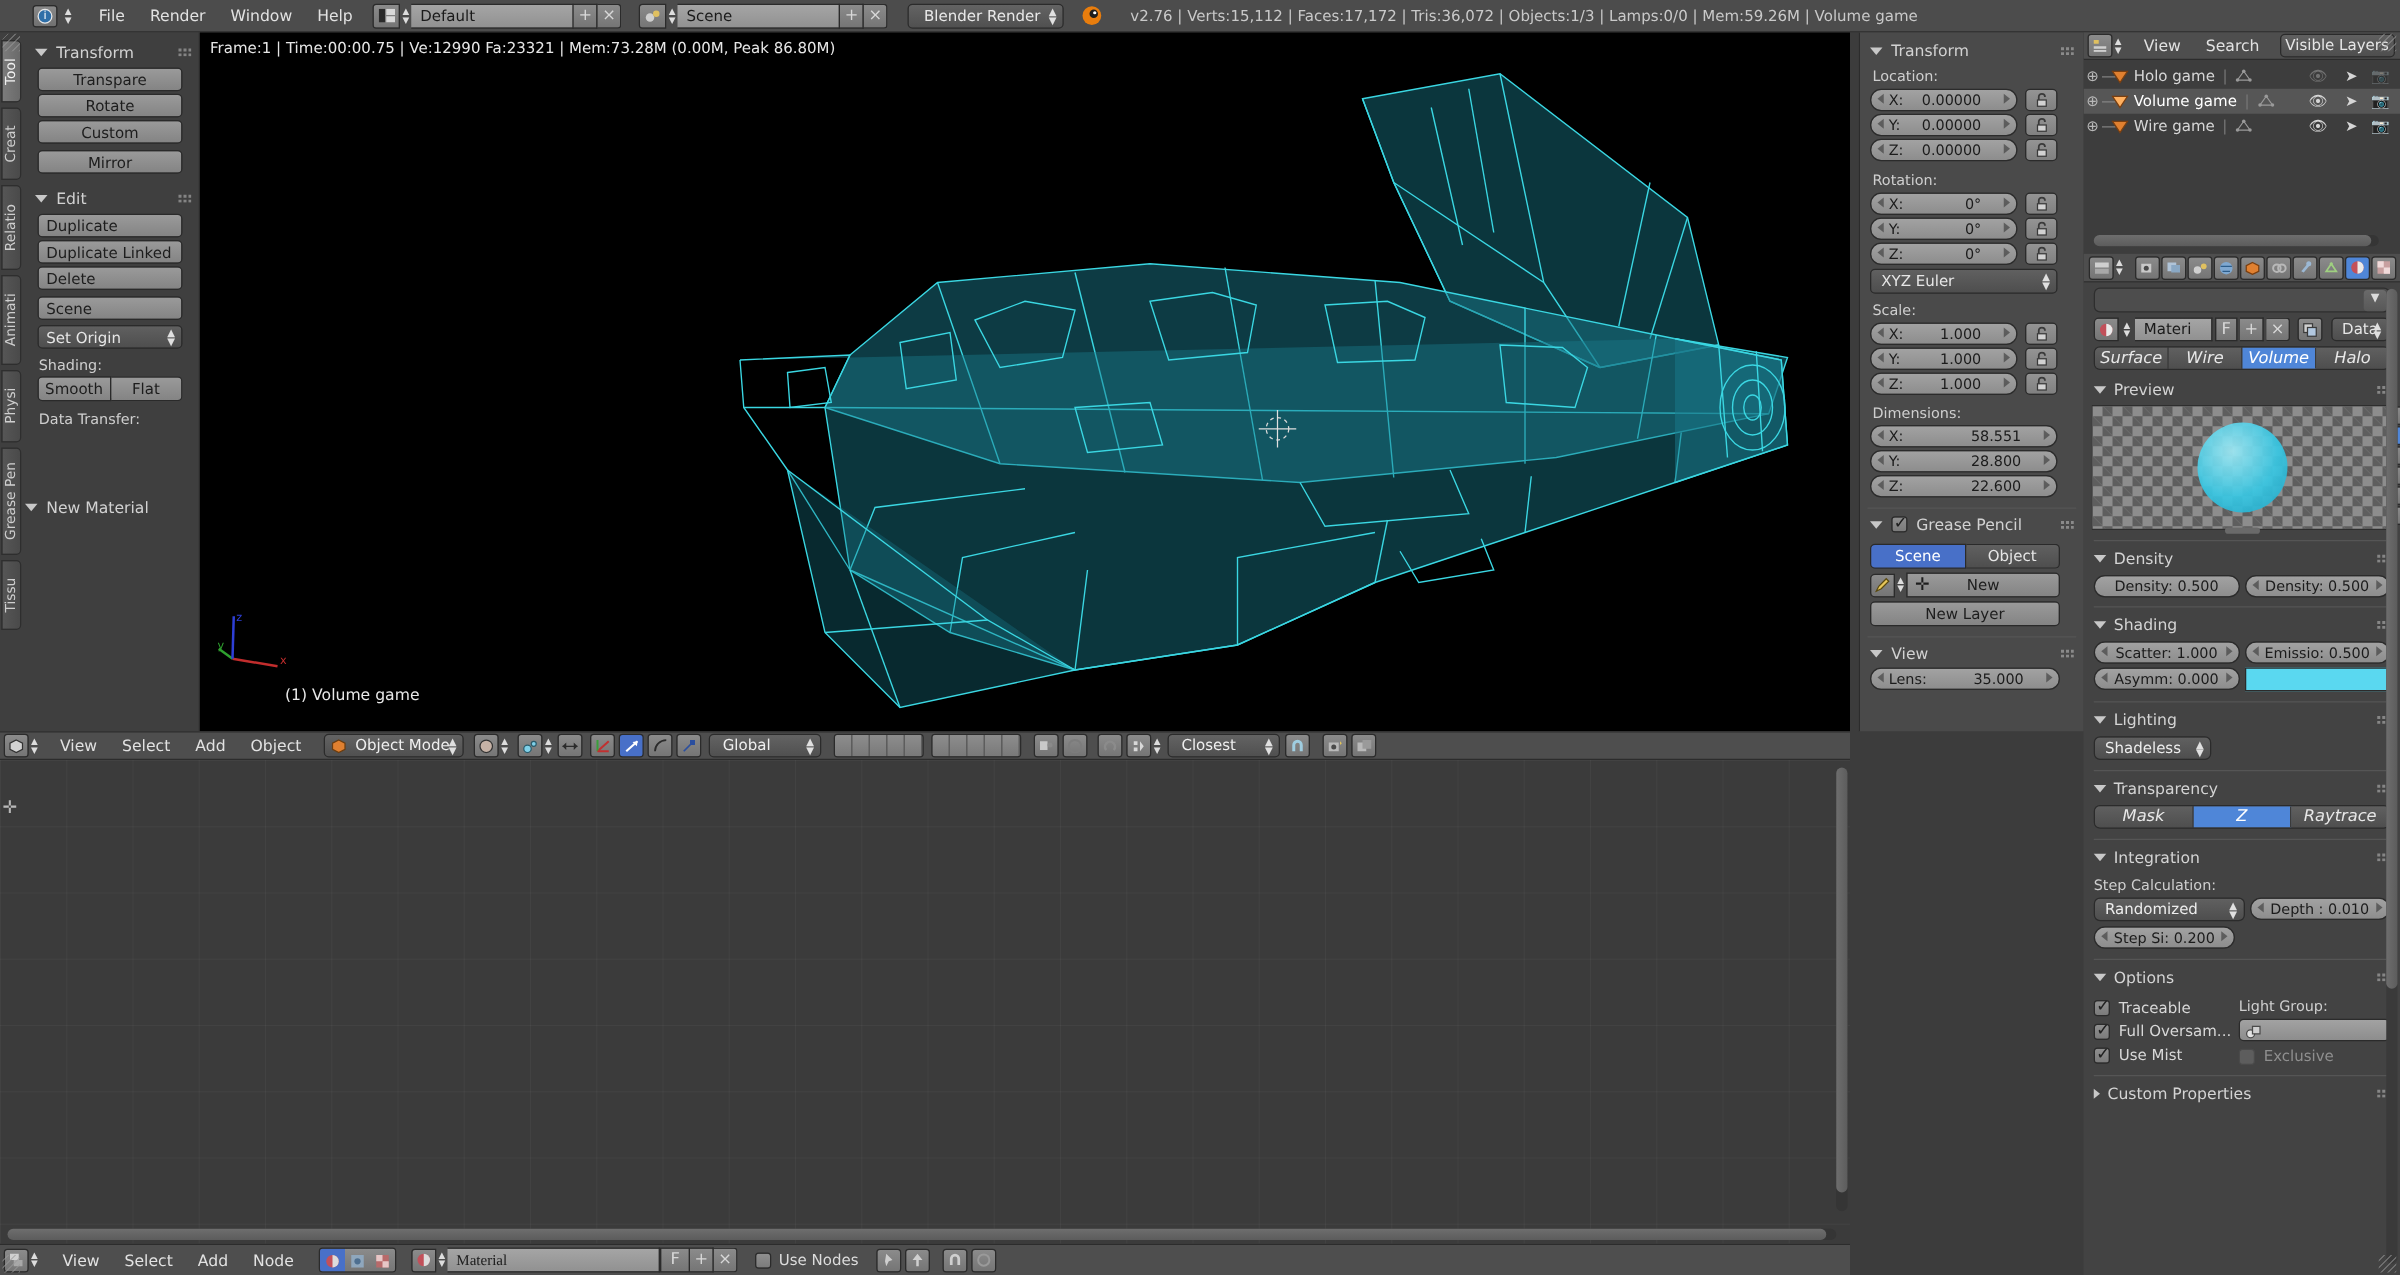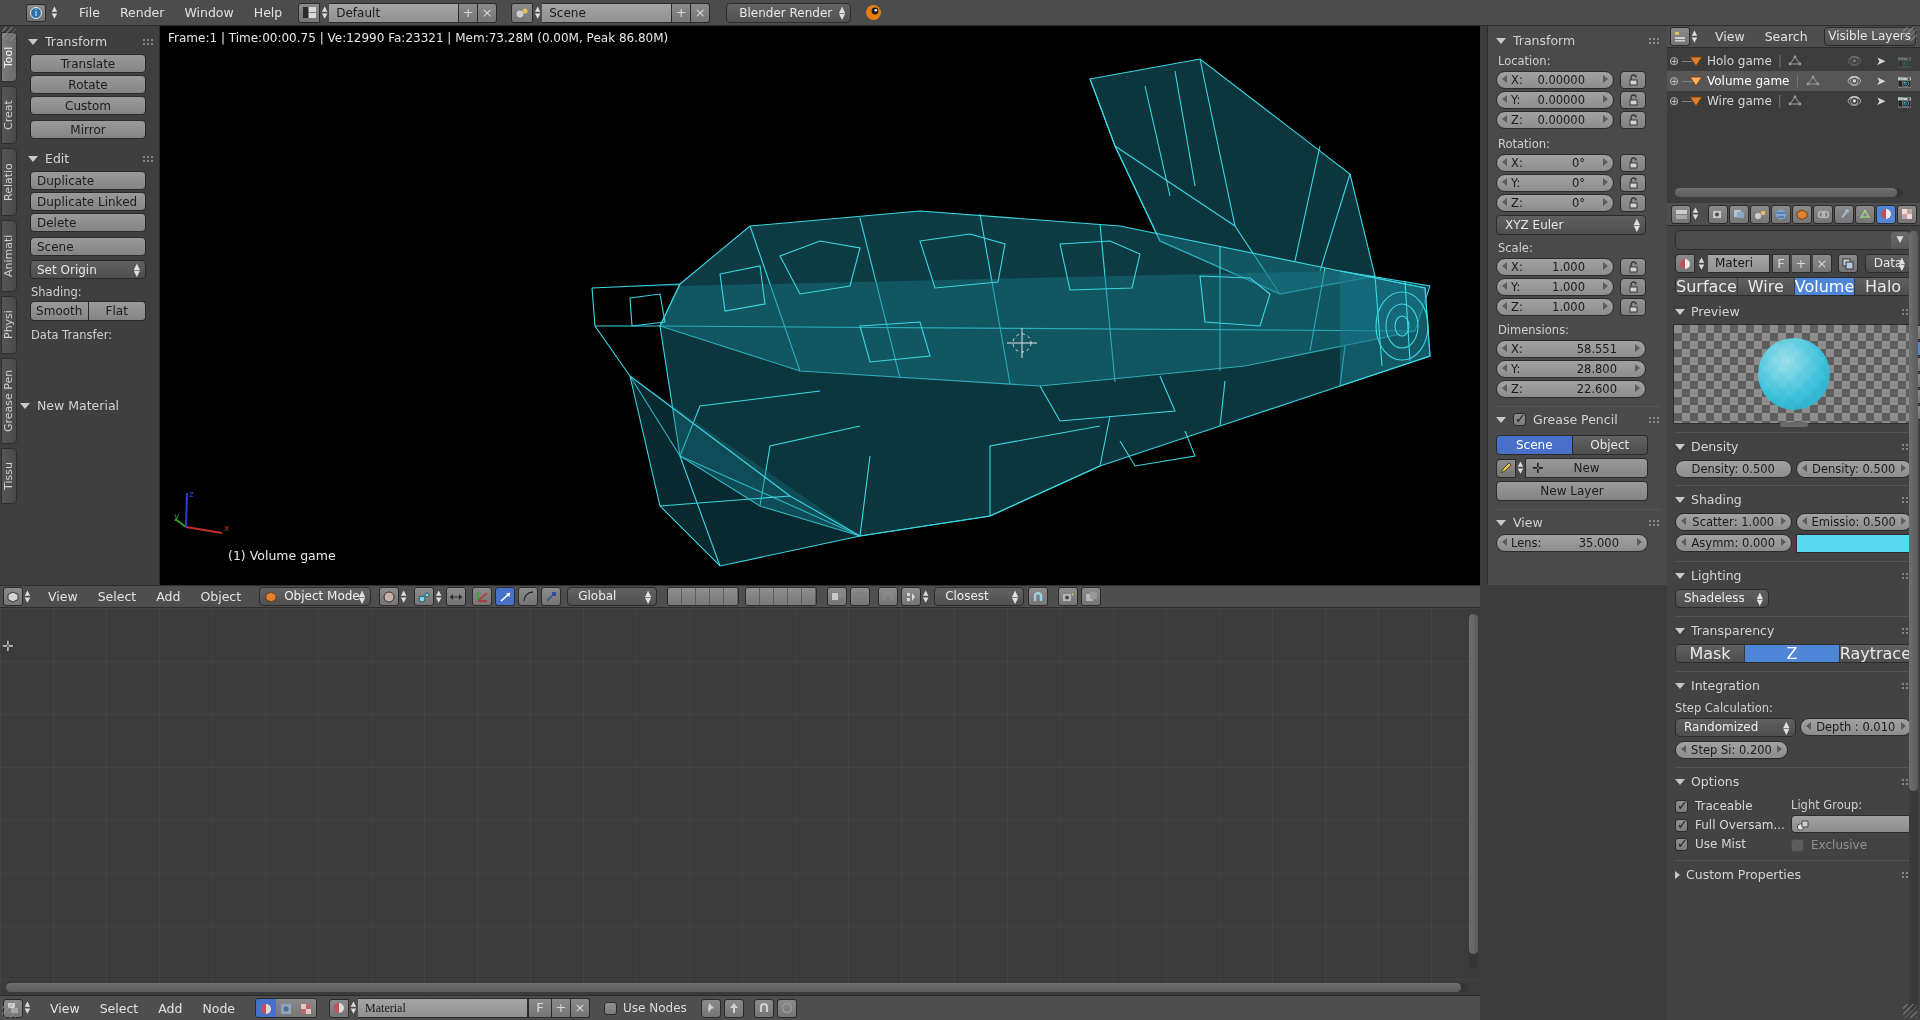--- a/index.html
+++ b/index.html
@@ -137,22 +137,22 @@
   .orow.hi { background:#565656; }
   #props { position:absolute; left:0; top:177px; width:253px; height:817px; background:#434343; overflow:hidden; }
   #propshdr { height:23px; background:#4e4e4e; border-bottom:1px solid #2c2c2c; display:flex; align-items:center; }
   .ptab { width:20px;height:19px;border-radius:3px; display:flex;align-items:center;justify-content:center;
      background:linear-gradient(#8b8b8b,#757575); border:1px solid #2b2b2b; }
   .ptab.active { background:#4f86d8; }
   .pw { padding:0 8px; }
   .ptitle { display:flex; align-items:center; gap:6px; font-size:12.5px; color:#d4d4d4; height:19px; }
   .matfields { display:flex; align-items:center; gap:2px; }
   .segbar { display:flex; border:1px solid #2b2b2b; border-radius:5px; overflow:hidden; height:19px; }
-  .segbar > div { flex:1; text-align:center; line-height:17px; font-size:16px;
-     background:linear-gradient(#606060,#4e4e4e); color:#e8e8e8; border-right:1px solid #3a3a3a; }
+  .segbar > div { flex:1; text-align:center; line-height:17px; font-size:13px;
+     background:linear-gradient(#606060,#4e4e4e); color:#e8e8e8; border-right:1px solid #3a3a3a;font-style:italic; }
   .segbar > div.on { background:#4f86d8; color:#fff; }
   .segbar > div:last-child { border-right:none; }
   #preview { height:100px; margin:3px 6px 0 6px; position:relative;
      background-color:#8d8d8d;
      background-image:
        linear-gradient(45deg,#5e5e5e 25%,transparent 25%,transparent 75%,#5e5e5e 75%),
        linear-gradient(45deg,#5e5e5e 25%,transparent 25%,transparent 75%,#5e5e5e 75%);
      background-size:16px 16px; background-position:0 0, 8px 8px; border:1px solid #2e2e2e; }
   #previewball { position:absolute; left:50%; top:50%; transform:translate(-50%,-50%);
      width:72px;height:72px;border-radius:50%;
@@ -218,38 +218,39 @@
     <div class="render-engine">
       <span>Blender Render</span>
       <span class="sel-arrows">▲<br>▼</span>
     </div>
 
     <svg width="17" height="17" style="margin-left:14px">
       <circle cx="8.5" cy="8.5" r="7.5" fill="#e87d0d"></circle>
         <circle cx="10" cy="7" r="3.4" fill="#1d1d1d"></circle>
         <circle cx="10.8" cy="6.2" r="1.3" fill="#fff"></circle>
     </svg>
+    <div id="stats">v2.76 | Verts:15,112 | Faces:17,172 | Tris:36,072 | Objects:1/3 | Lamps:0/0 | Mem:59.26M | Volume game</div>
   </div>
 
   <div id="toolshelf">
     <div class="vtab active" style="top:6px;height:50px;">Tool</div>
     <div class="vtab" style="top:60px;height:58px;">Creat</div>
     <div class="vtab" style="top:122px;height:68px;">Relatio</div>
     <div class="vtab" style="top:194px;height:72px;">Animati</div>
     <div class="vtab" style="top:270px;height:58px;">Physi</div>
     <div class="vtab" style="top:332px;height:86px;">Grease Pen</div>
     <div class="vtab" style="top:422px;height:56px;">Tissu</div>
 
     <div class="ts-body">
       <div class="panelhdr" style="padding:8px 0 5px 8px;">
         <i class="sect-tri open"></i>
         <span>Transform</span>
         <i class="grip" style="margin-left:auto;margin-right:6px;"></i>
       </div>
-      <div class="btn ts-btn">Translate</div>
+      <div class="btn ts-btn">Transpare</div>
       <div class="btn ts-btn">Rotate</div>
       <div class="btn ts-btn">Custom</div>
       <div class="btn ts-btn" style="margin-top:5px;">Mirror</div>
 
       <div class="panelhdr" style="padding:10px 0 5px 8px;">
         <i class="sect-tri open"></i>
         <span>Edit</span>
         <i class="grip" style="margin-left:auto;margin-right:6px;"></i>
       </div>
       <div class="btn ts-btn" style="text-align:left;padding-left:6px;">Duplicate</div>

